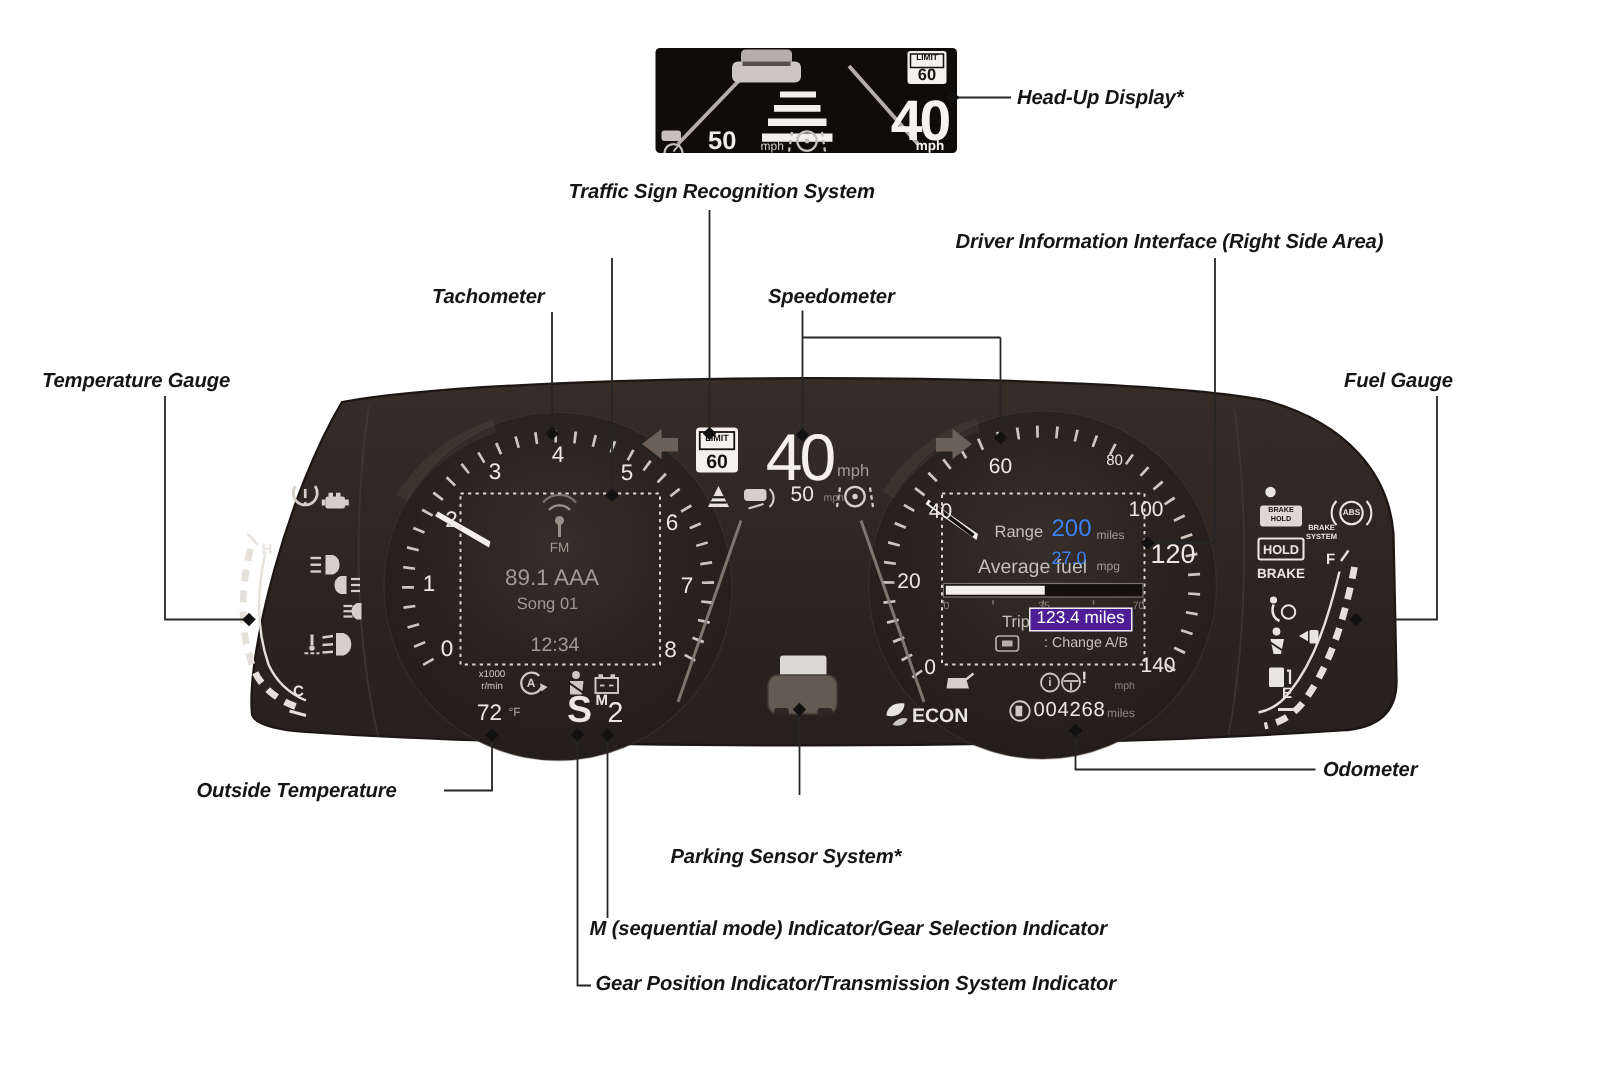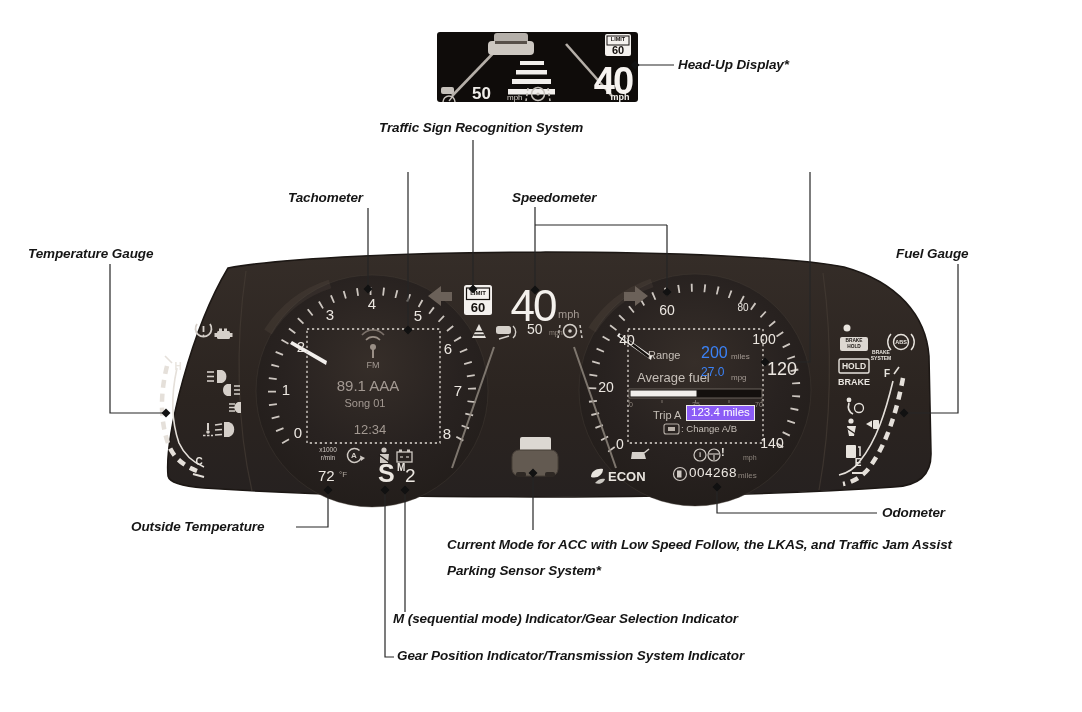--- a/index.html
+++ b/index.html
@@ -5,25 +5,25 @@
   html,body{margin:0;padding:0;background:#fff;}
   #stage{position:relative;width:1082px;height:712px;background:#ffffff;overflow:hidden;
          font-family:"Liberation Sans",sans-serif;}
   #gfx{position:absolute;left:0;top:0;}
   .t{position:absolute;white-space:nowrap;line-height:1;font-family:"Liberation Sans",sans-serif;}
   .c{transform:translateX(-50%);}
   .lbl{font-weight:600;font-size:13.5px;color:#151515;letter-spacing:-0.1px;font-style:italic;}
   .w{color:#ece7e1;}
   .mut{color:#a39992;}
   .dim{color:#8d847c;}
-  .lab{color:#c6bfb8;}
+  .lab{color:#c6bfb8;margin-left:15px;}
   .val{color:#3b82f6;}
   .dialnum{color:#ece7e1;font-weight:400;}
   .sign{color:#15110e;font-weight:700;}
-  .tripbox{border:1px solid #f1eee9;background:#8b5cf6;color:#fff;padding:1px 4px;}
+  .tripbox{border:1px solid #f1eee9;background:#4c1d95;color:#fff;padding:1px 4px;}
 </style>
 </head>
 <body>
 
 <div id="stage">
 
 <svg id="gfx" width="1082" height="712" viewBox="0 0 1082 712">
   <defs>
     <path id="dm" d="M0,-4.5 L4.5,0 L0,4.5 L-4.5,0 Z"></path>
     <radialGradient id="dialG" cx="50%" cy="38%" r="70%">
@@ -296,25 +296,25 @@
     <use href="#dm" transform="translate(405,490)"></use>
     <use href="#dm" transform="translate(533,473)"></use>
     <use href="#dm" transform="translate(717,487)"></use>
   </g>
 </svg>
 
 <div class="t lbl" style="left:678px;top:58px">Head-Up Display*</div>
 <div class="t lbl" style="left:379px;top:121px">Traffic Sign Recognition System</div>
 <div class="t lbl" style="left:288px;top:191px">Tachometer</div>
 <div class="t lbl" style="left:512px;top:191px">Speedometer</div>
+<div class="t lbl" style="left:637px;top:154px">Driver Information Interface (Right Side Area)</div>
 <div class="t lbl" style="left:28px;top:247px">Temperature Gauge</div>
 <div class="t lbl" style="left:896px;top:247px">Fuel Gauge</div>
 <div class="t lbl" style="left:131px;top:520px">Outside Temperature</div>
 <div class="t lbl" style="left:882px;top:506px">Odometer</div>
-<div class="t lbl" style="left:447px;top:538px">Current Mode for ACC with Low Speed Follow, the LKAS, and Traffic Jam Assist</div>
 <div class="t lbl" style="left:447px;top:564px">Parking Sensor System*</div>
 <div class="t lbl" style="left:393px;top:612px"><span style="font-weight:800">M</span><span> (sequential mode) Indicator/Gear Selection Indicator</span></div>
 <div class="t lbl" style="left:397px;top:649px">Gear Position Indicator/Transmission System Indicator</div>
 
 <div class="t c sign" style="left:618px;top:37px;font-size:5.5px">LIMIT</div>
 <div class="t c sign" style="left:618px;top:45px;font-size:11px">60</div>
 <div class="t c" style="left:613px;top:62px;font-size:38px;font-weight:600;letter-spacing:-2px;color:#f6f3f0">40</div>
 <div class="t c" style="left:620px;top:93px;font-size:9px;font-weight:600;color:#f6f3f0">mph</div>
 <div class="t" style="left:472px;top:85px;font-size:17px;font-weight:600;color:#f0ede9">50</div>
 <div class="t" style="left:507px;top:94px;font-size:8px;color:#d5d0ca">mph</div>

